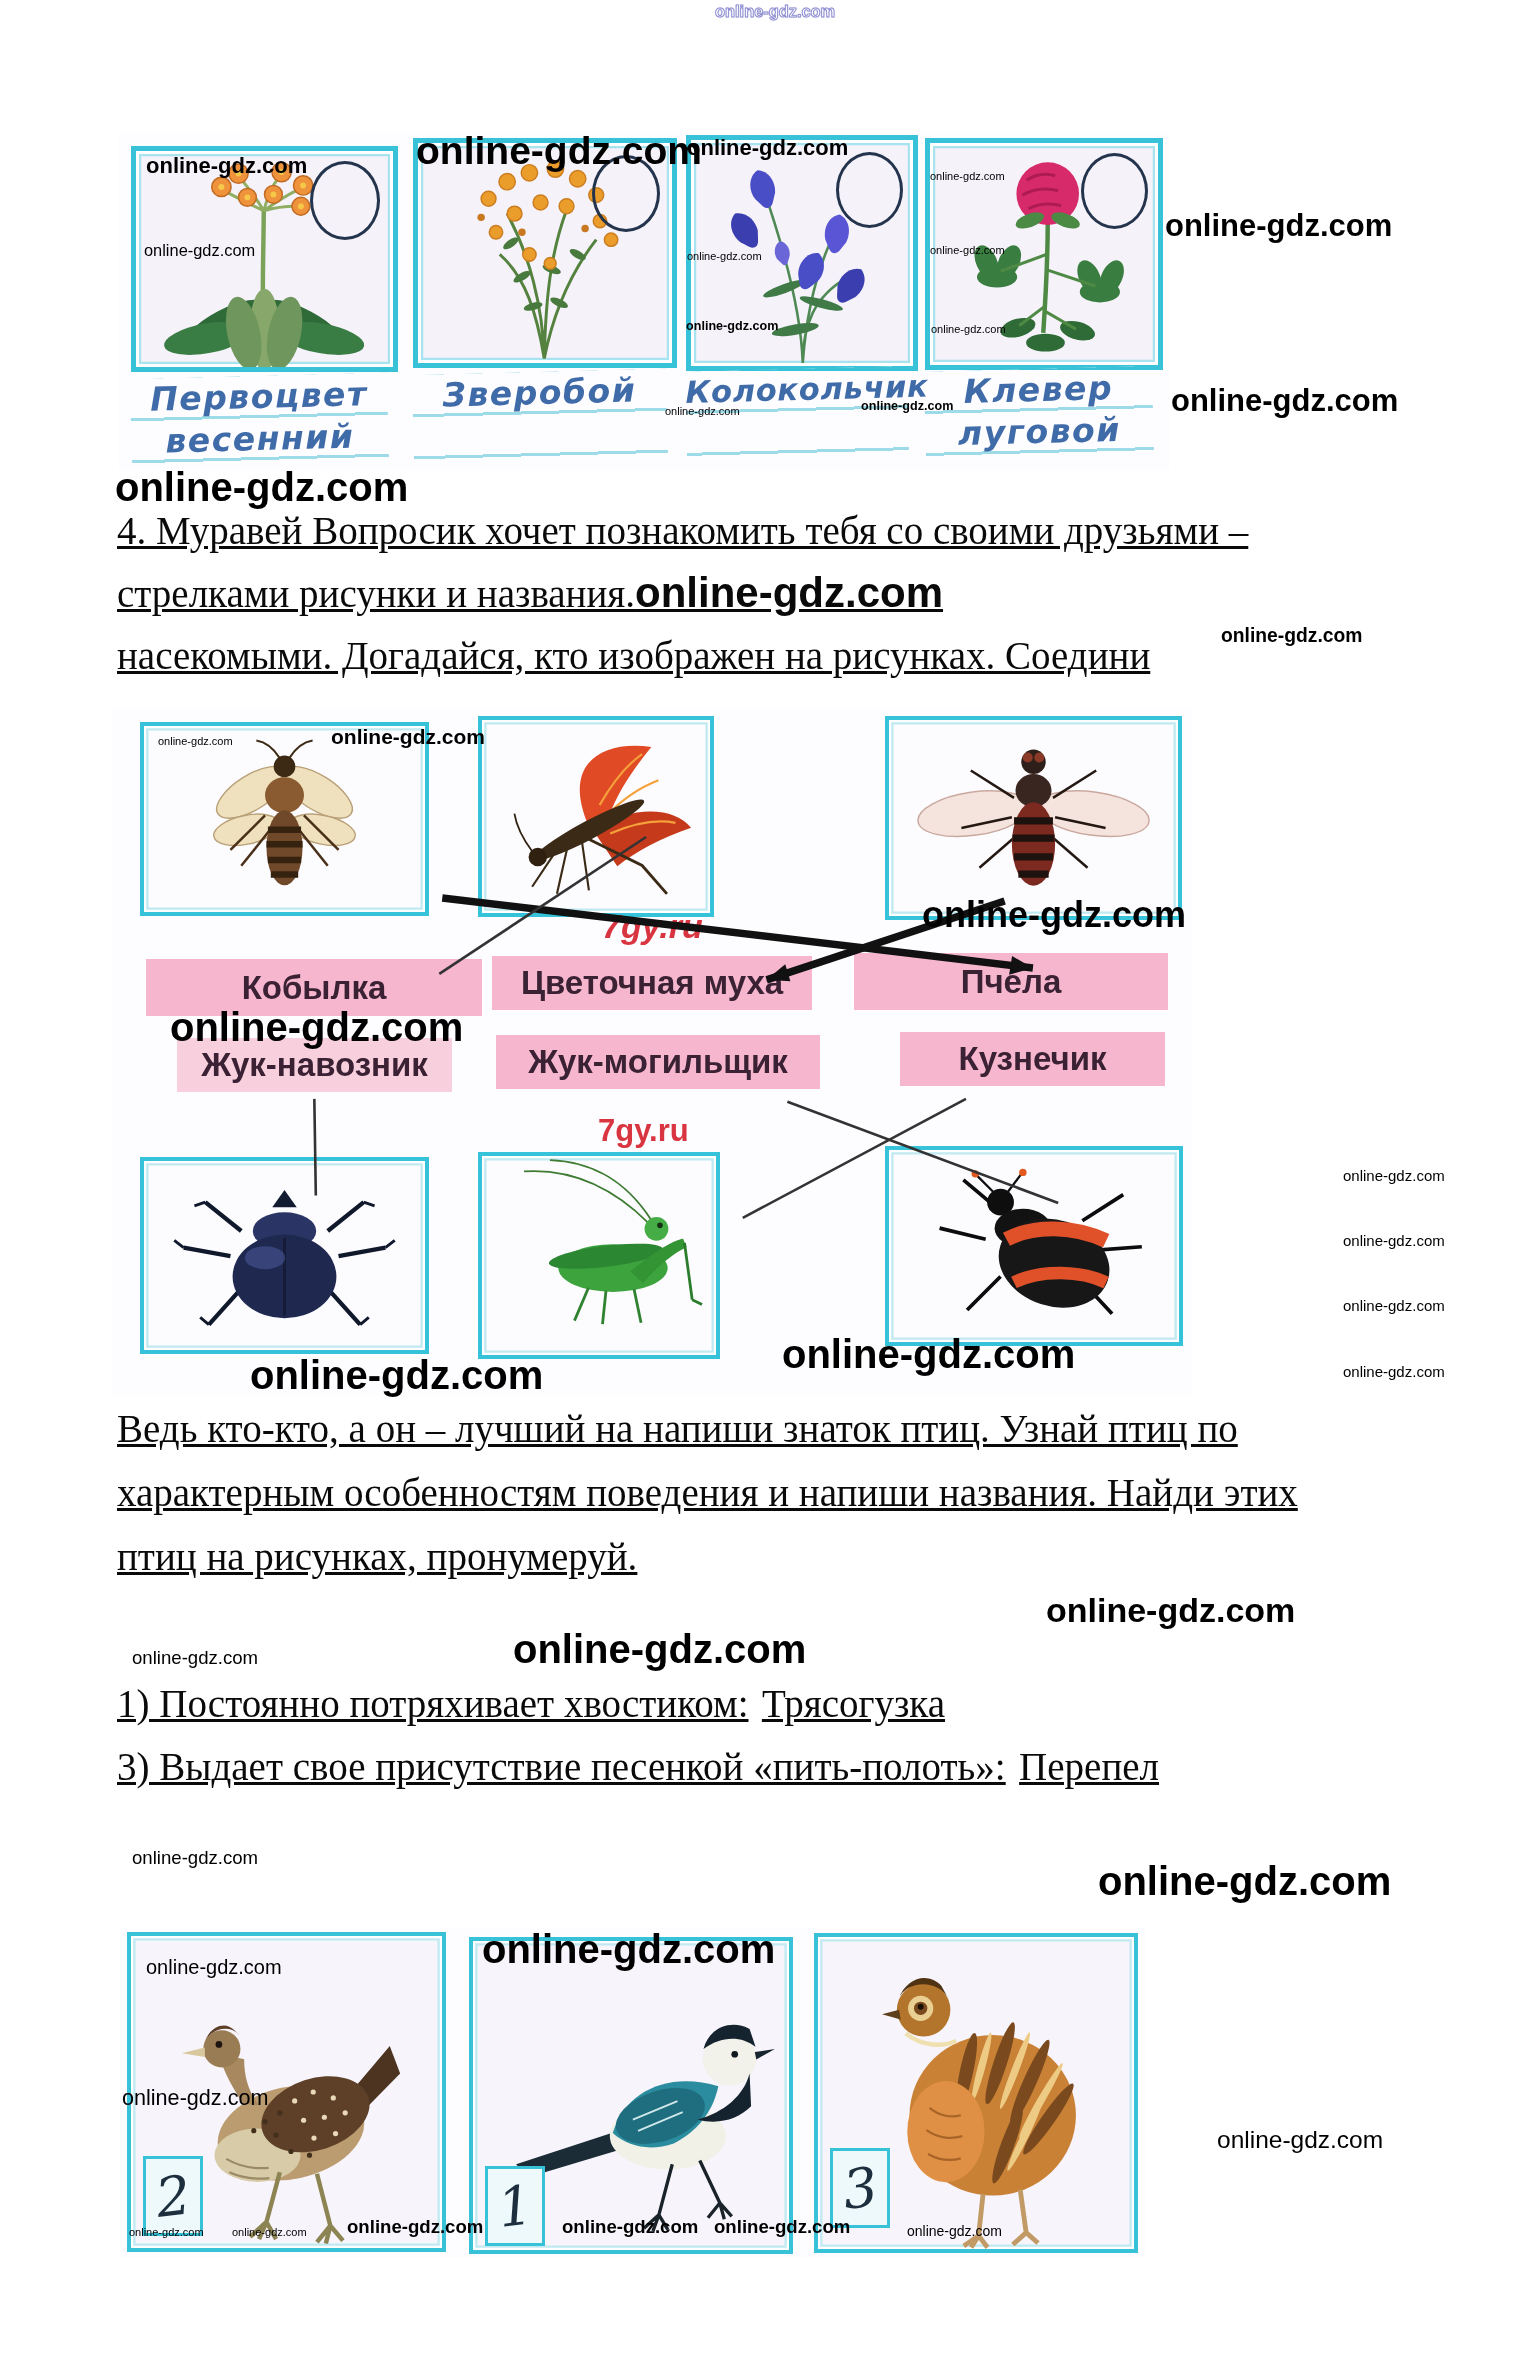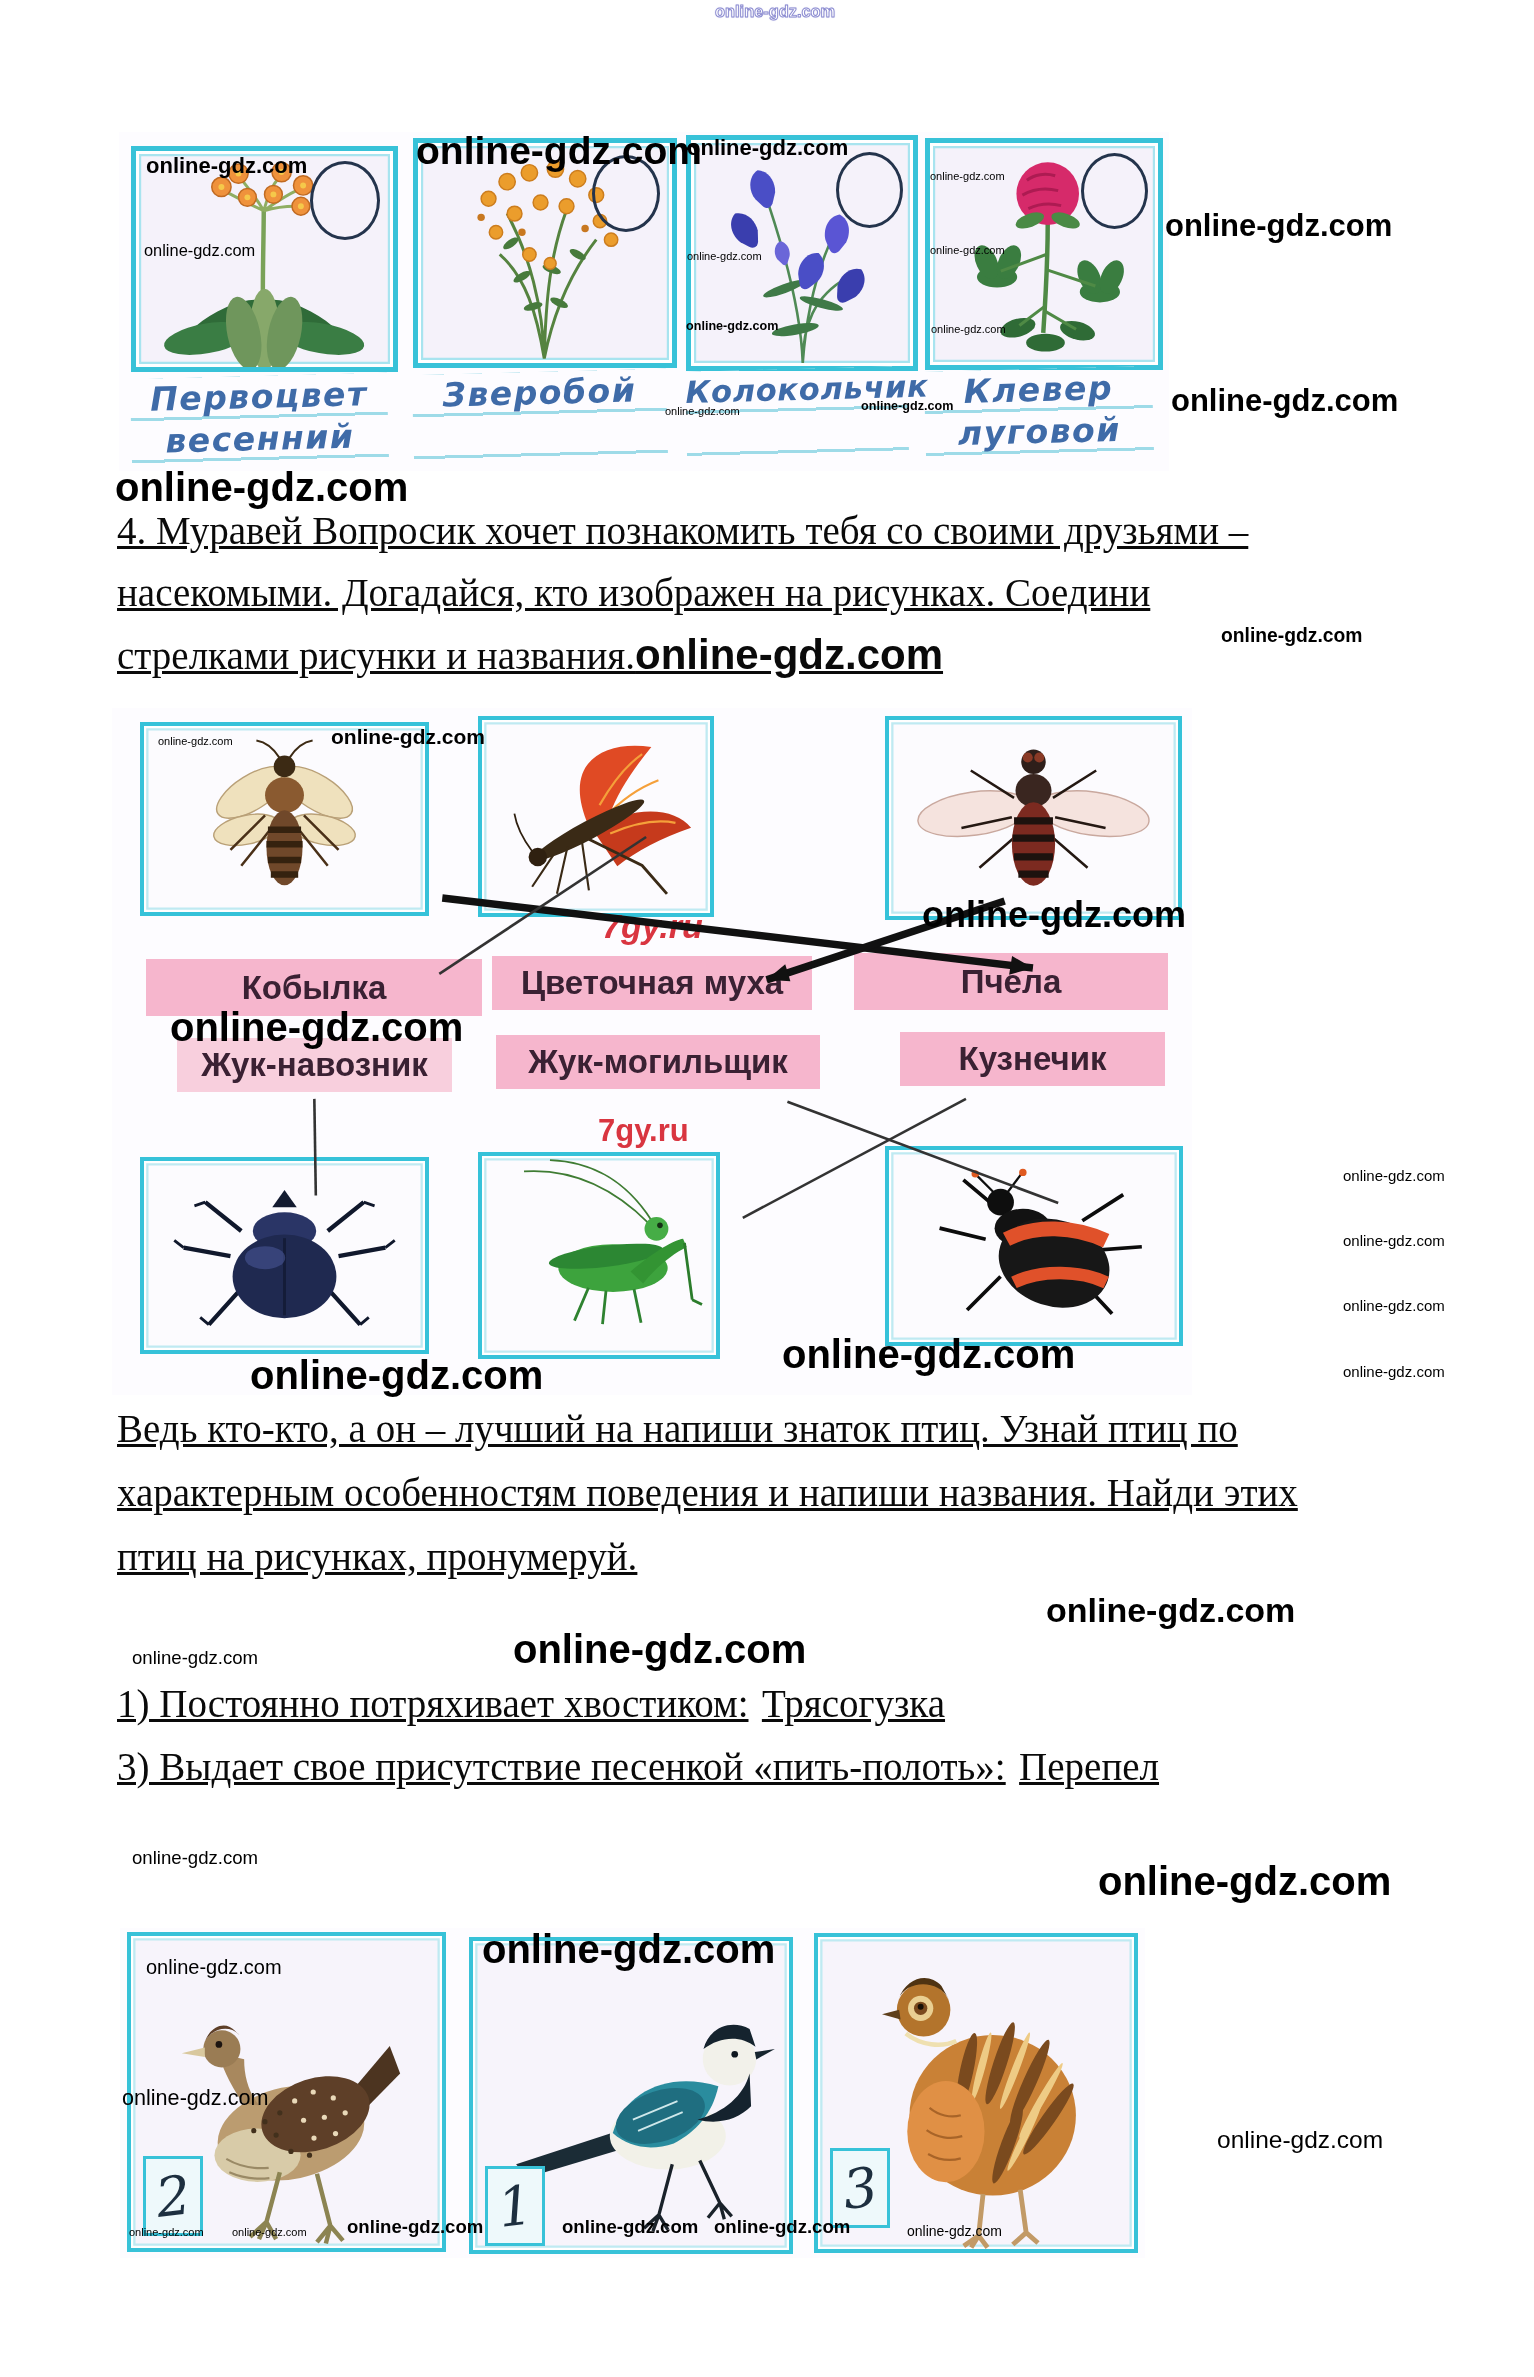--- a/index.html
+++ b/index.html
@@ -172,22 +172,22 @@
       <div></div>
     </div>
     <div class="flabel" style="left:925px;top:369px;width:228px;height:92px;">
       <div>Клевер</div>
       <div>луговой</div>
     </div>
   </div>
 
   <div class="task" style="left:117px;top:500px;width:1339px;">
     <div>4. Муравей Вопросик хочет познакомить тебя со своими друзьями –</div>
+    <div><span>стрелками рисунки и названия.</span><span class="wm-inline">online-gdz.com</span></div>
     <div>насекомыми. Догадайся, кто изображен на рисунках. Соедини</div>
-    <div><span>стрелками рисунки и названия.</span><span class="wm-inline">online-gdz.com</span></div>
   </div>
 
   <span class="wm7" style="left:602px;top:909px;font-size:34px;font-weight:700;font-style:italic;">7gy.ru</span>
   <span class="wm7" style="left:598px;top:1115px;font-size:31px;font-weight:700;">7gy.ru</span>
 
   <div style="position:absolute;left:112px;top:706px;width:1153px;height:692px;">
 
     <div class="icard" style="left:28px;top:16.4px;width:281px;height:186px;">
       <svg width="100%" height="100%" viewBox="0 0 390 250">
         <g fill="#ecdcb2" fill-opacity="0.85" stroke="#b9a077" stroke-width="2">

